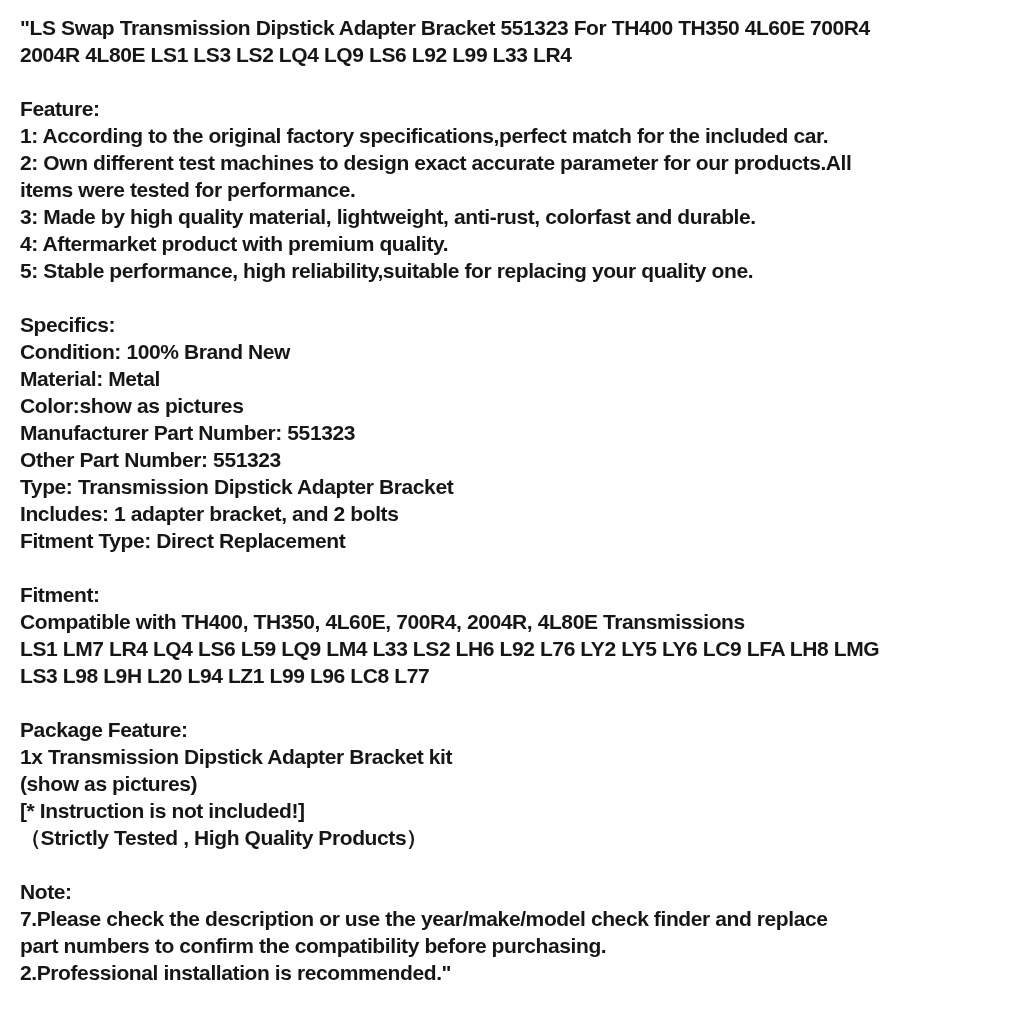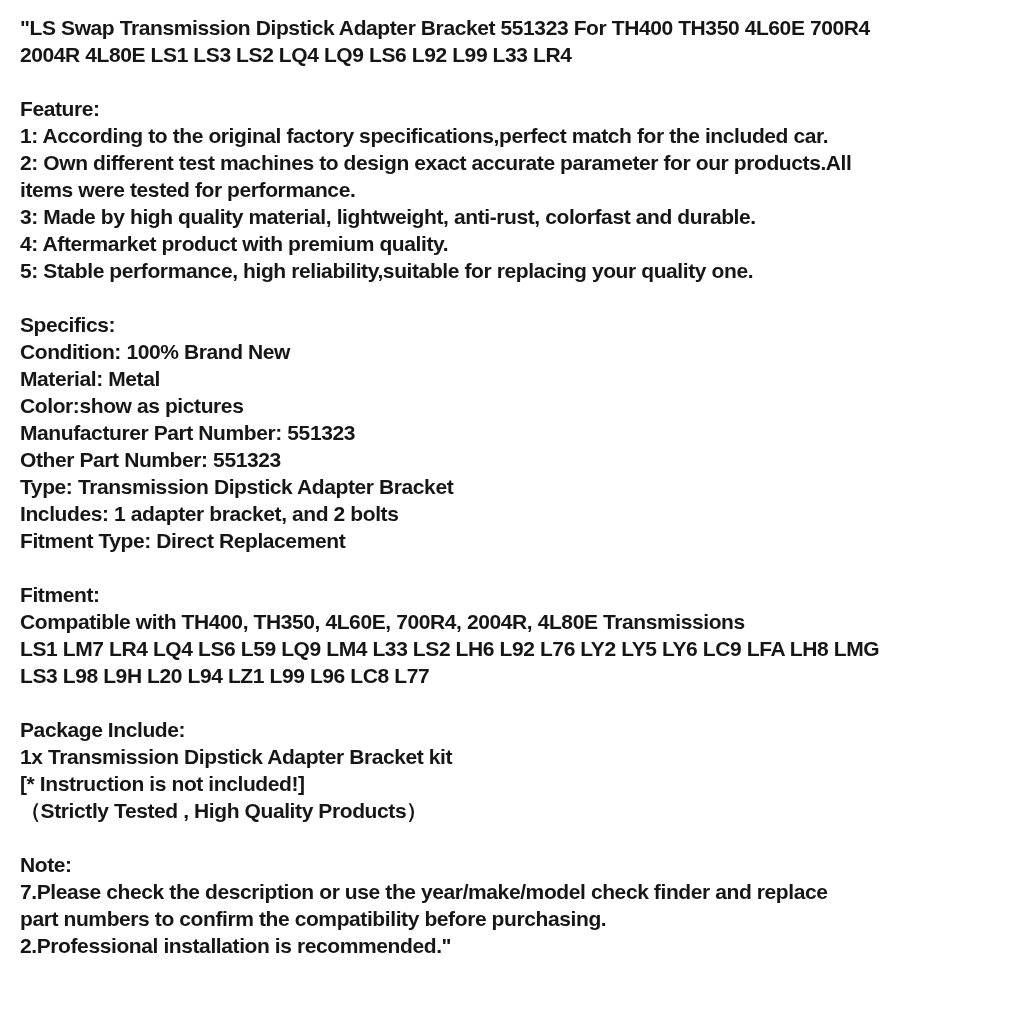--- a/index.html
+++ b/index.html
@@ -62,22 +62,23 @@
   </div>
 
   <div class="section">
     <div class="line">Fitment:</div>
     <div class="line">Compatible with TH400, TH350, 4L60E, 700R4, 2004R, 4L80E Transmissions</div>
     <div class="line">LS1 LM7 LR4 LQ4 LS6 L59 LQ9 LM4 L33 LS2 LH6 L92 L76 LY2 LY5 LY6 LC9 LFA LH8 LMG</div>
     <div class="line">LS3 L98 L9H L20 L94 LZ1 L99 L96 LC8 L77</div>
   </div>
 
   <div class="section">
-    <div class="line">Package Include:</div>
+    <div class="line">Package Feature:</div>
     <div class="line">1x Transmission Dipstick Adapter Bracket kit</div>
+    <div class="line">(show as pictures)</div>
     <div class="line">[* Instruction is not included!]</div>
     <div class="line">（Strictly Tested , High Quality Products）</div>
   </div>
 
   <div class="section">
     <div class="line">Note:</div>
     <div class="line">7.Please check the description or use the year/make/model check finder and replace</div>
     <div class="line">part numbers to confirm the compatibility before purchasing.</div>
     <div class="line">2.Professional installation is recommended."</div>
   </div>

